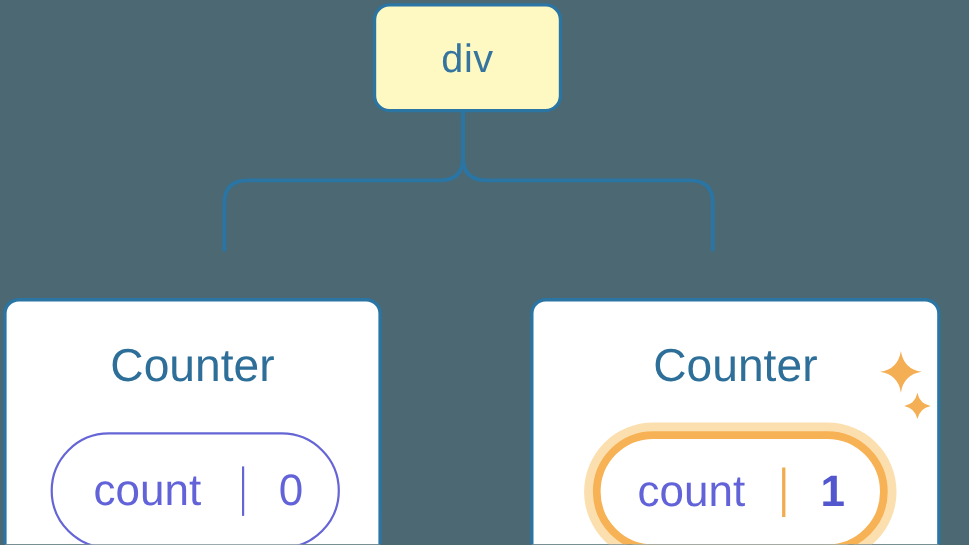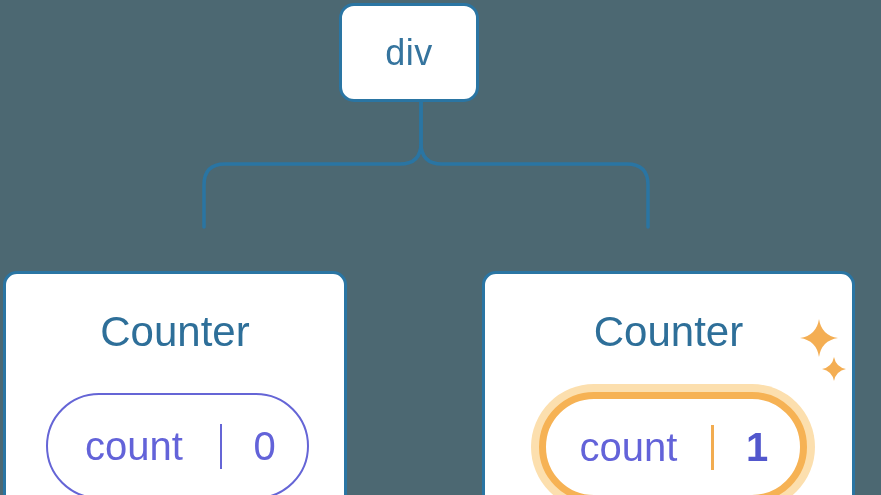--- a/index.html
+++ b/index.html
@@ -18,22 +18,22 @@
   
   #connector-svg {
     position: absolute;
     left: 0; top: 0;
     width: 881px; height: 495px;
   }
   
   .root-node {
     position: absolute;
     left: 339px; top: 3px;
-    width: 140px; height: 99px;
-    background: #ffffff;
+    width: 172px; height: 99px;
+    background: #fef9c3;
     border: 3px solid #2a75a3;
     border-radius: 15px;
     box-sizing: border-box;
     display: flex;
     align-items: center;
     justify-content: center;
   }
   .root-label {
     font-size: 36px;
     color: #35749e;

